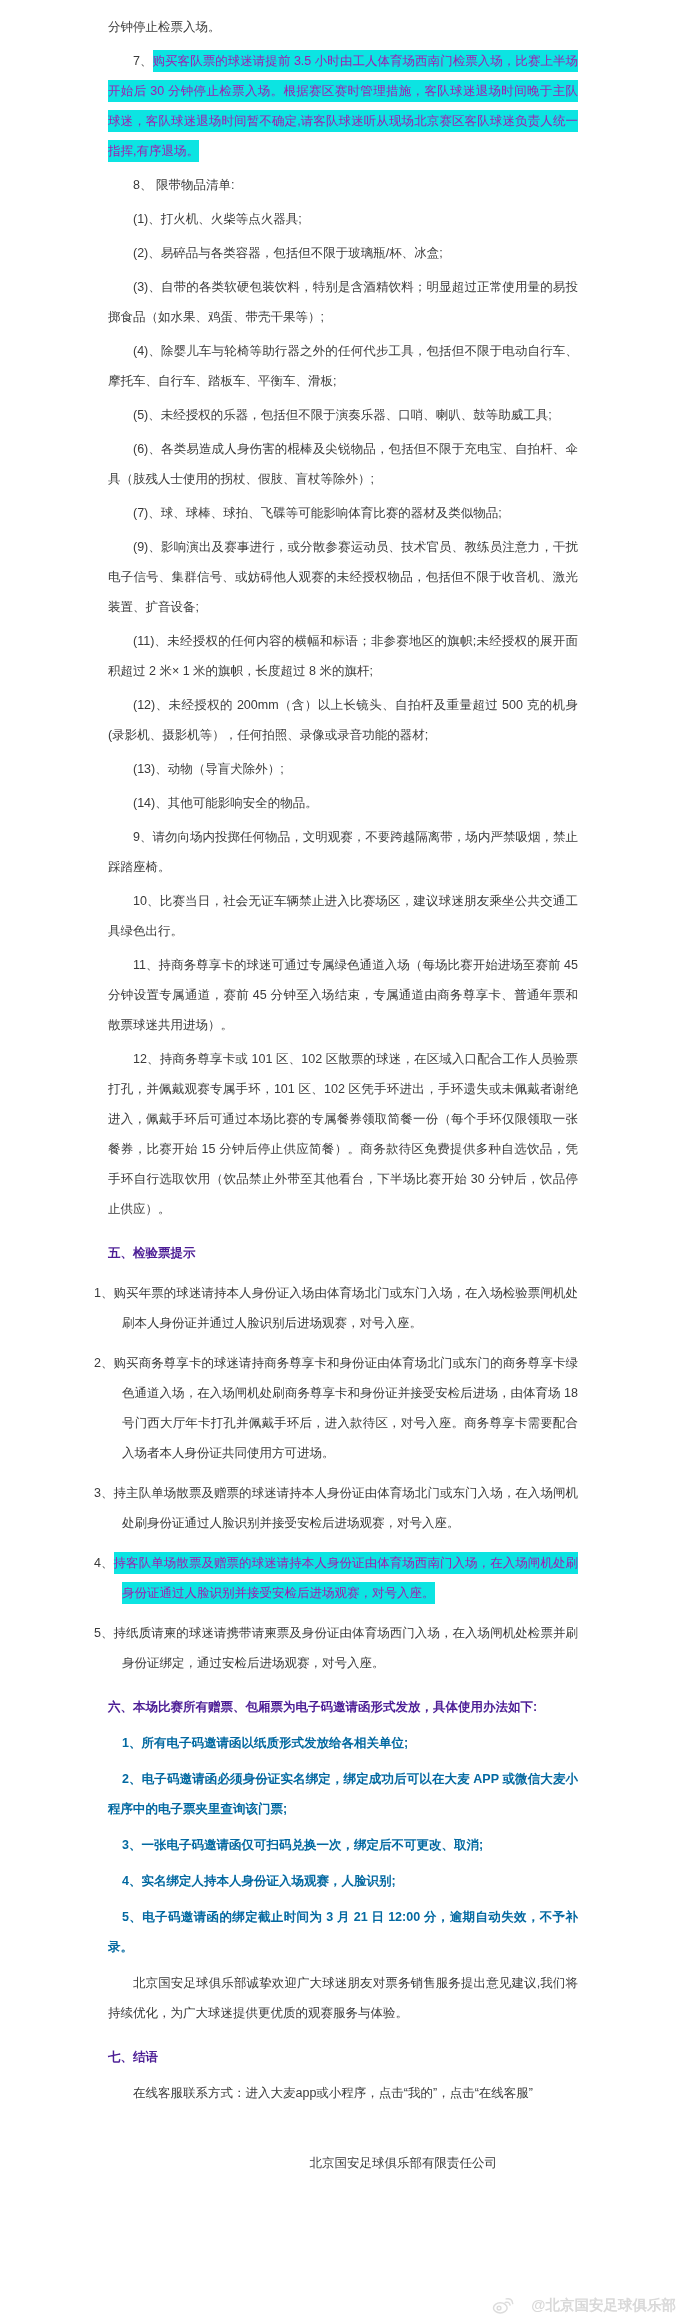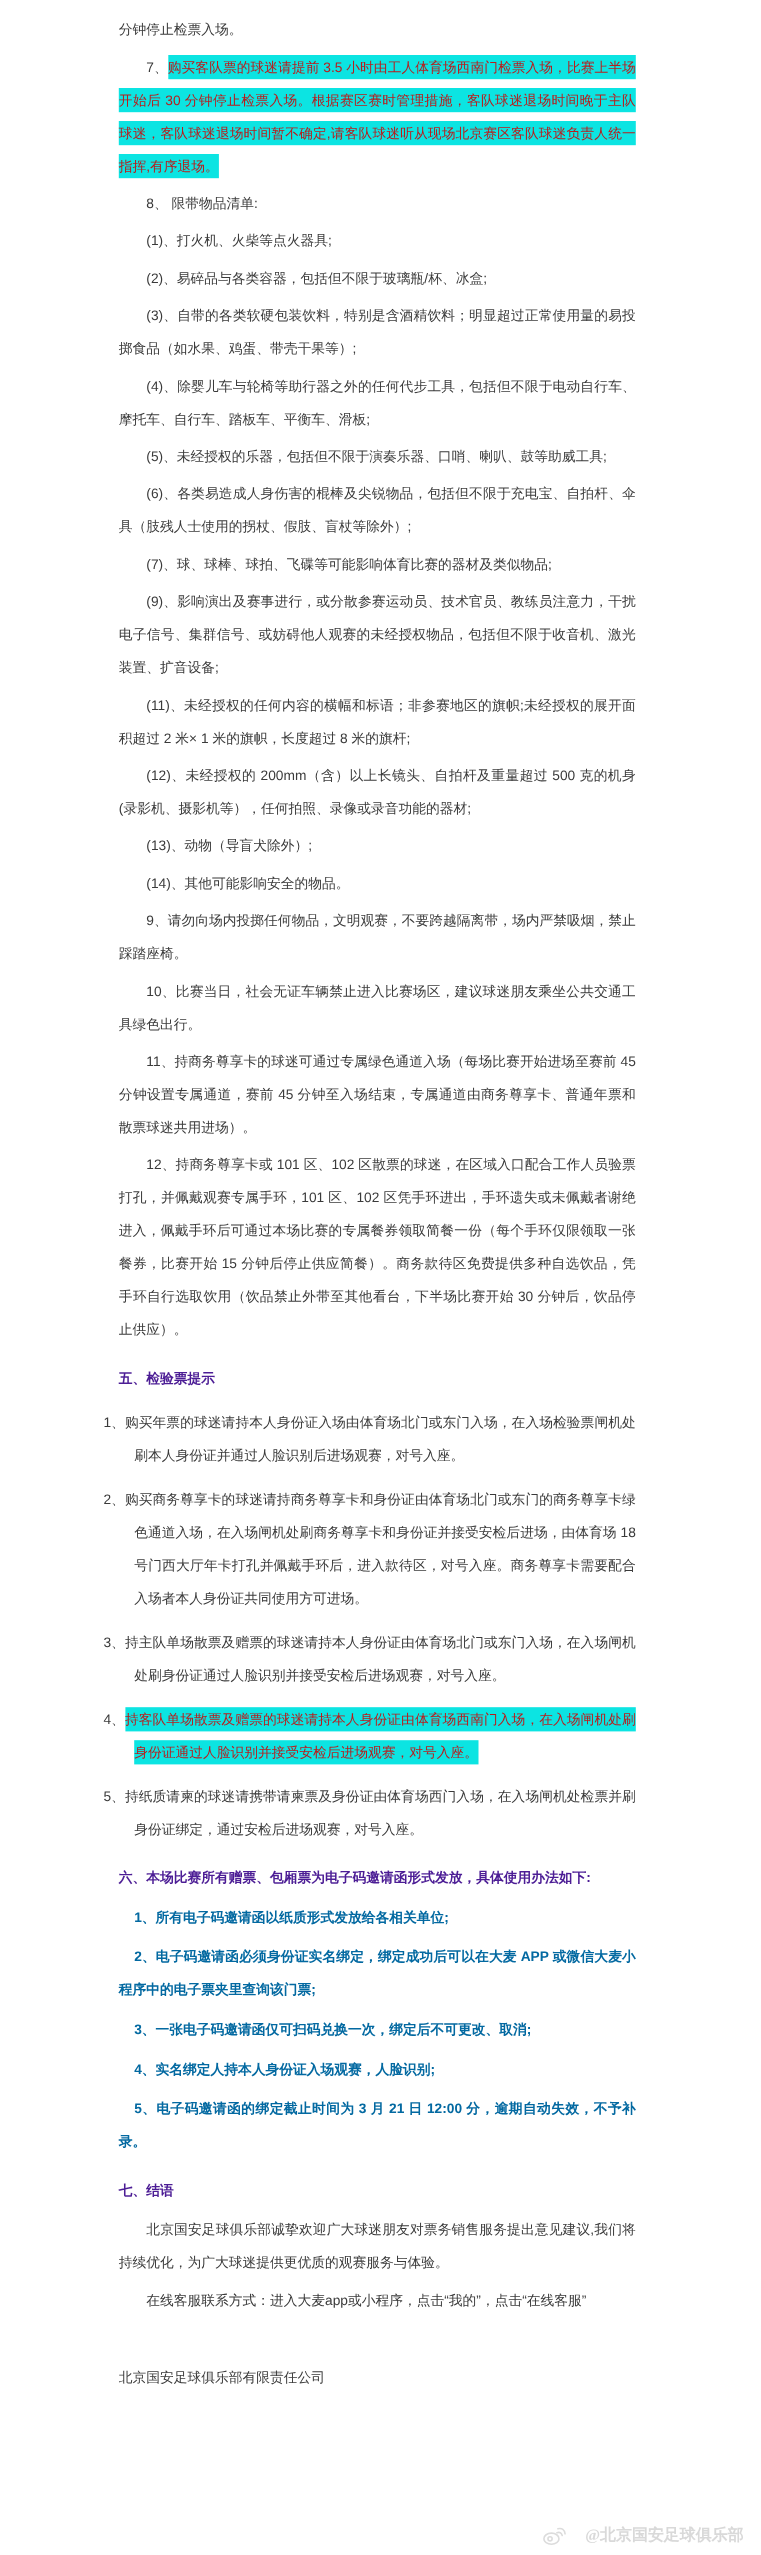--- a/index.html
+++ b/index.html
@@ -9,30 +9,30 @@
     font-family:"Liberation Sans","DejaVu Sans",sans-serif;
     font-size:12.5px; line-height:30px; color:#3a3a3a;
   }
   .doc{padding:8px 114px 60px 108px;}
   .para{margin:4px 0; text-align:justify; word-break:break-all;}
   .plain{text-indent:0;}
   .indent{text-indent:25px;}
   .heading{font-weight:bold; color:#4c1d95; margin:14px 0 6px; text-indent:0;}
   .hang{padding-left:14px; text-indent:-28px; margin:10px 0;}
   .bold-item{font-weight:bold; color:#0369a1; text-indent:14px; margin:6px 0;}
-  .company{padding-right:81px; margin-top:40px; text-indent:0;}
+  .company{text-align:right; padding-right:81px; margin-top:40px; text-indent:0;}
   .hl{
-    background:#0ce4e2; color:#b91c1c;
+    background:#0ce4e2; color:#a21caf;
     padding:4px 0;
     -webkit-box-decoration-break:clone; box-decoration-break:clone;
   }
   .watermark{
     position:absolute; right:16px; bottom:8px;
     display:flex; align-items:center; gap:17px;
-    color:#d9d9d9; font-size:14.5px; line-height:20px; font-weight:bold;font-family:Liberation Serif, serif;
+    color:#d9d9d9; font-size:14.5px; line-height:20px; font-weight:bold;
   }
   .watermark svg{display:block;}
 </style>
 </head>
 <body>
 
 <div class="doc">
     <p class="para plain"><span>分钟停止检票入场。</span></p>
     <p class="para indent"><span>7、</span><span class="hl">购买客队票的球迷请提前 3.5 小时由工人体育场西南门检票入场，比赛上半场开始后 30 分钟停止检票入场。根据赛区赛时管理措施，客队球迷退场时间晚于主队球迷，客队球迷退场时间暂不确定,请客队球迷听从现场北京赛区客队球迷负责人统一指挥,有序退场。</span></p>
     <p class="para indent"><span>8、 限带物品清单:</span></p>
@@ -57,22 +57,22 @@
     <p class="para hang"><span>2、购买商务尊享卡的球迷请持商务尊享卡和身份证由体育场北门或东门的商务尊享卡绿色通道入场，在入场闸机处刷商务尊享卡和身份证并接受安检后进场，由体育场 18 号门西大厅年卡打孔并佩戴手环后，进入款待区，对号入座。商务尊享卡需要配合入场者本人身份证共同使用方可进场。</span></p>
     <p class="para hang"><span>3、持主队单场散票及赠票的球迷请持本人身份证由体育场北门或东门入场，在入场闸机处刷身份证通过人脸识别并接受安检后进场观赛，对号入座。</span></p>
     <p class="para hang"><span>4、</span><span class="hl">持客队单场散票及赠票的球迷请持本人身份证由体育场西南门入场，在入场闸机处刷身份证通过人脸识别并接受安检后进场观赛，对号入座。</span></p>
     <p class="para hang"><span>5、持纸质请柬的球迷请携带请柬票及身份证由体育场西门入场，在入场闸机处检票并刷身份证绑定，通过安检后进场观赛，对号入座。</span></p>
     <p class="para heading"><span>六、本场比赛所有赠票、包厢票为电子码邀请函形式发放，具体使用办法如下:</span></p>
     <p class="para bold-item"><span>1、所有电子码邀请函以纸质形式发放给各相关单位;</span></p>
     <p class="para bold-item"><span>2、电子码邀请函必须身份证实名绑定，绑定成功后可以在大麦 APP 或微信大麦小程序中的电子票夹里查询该门票;</span></p>
     <p class="para bold-item"><span>3、一张电子码邀请函仅可扫码兑换一次，绑定后不可更改、取消;</span></p>
     <p class="para bold-item"><span>4、实名绑定人持本人身份证入场观赛，人脸识别;</span></p>
     <p class="para bold-item"><span>5、电子码邀请函的绑定截止时间为 3 月 21 日 12:00 分，逾期自动失效，不予补录。</span></p>
+    <p class="para indent"><span>北京国安足球俱乐部诚挚欢迎广大球迷朋友对票务销售服务提出意见建议,我们将持续优化，为广大球迷提供更优质的观赛服务与体验。</span></p>
     <p class="para heading"><span>七、结语</span></p>
-    <p class="para indent"><span>北京国安足球俱乐部诚挚欢迎广大球迷朋友对票务销售服务提出意见建议,我们将持续优化，为广大球迷提供更优质的观赛服务与体验。</span></p>
     <p class="para indent"><span>在线客服联系方式：进入大麦app或小程序，点击“我的”，点击“在线客服”</span></p>
     <p class="para company"><span>北京国安足球俱乐部有限责任公司</span></p>
   </div>
 
 <div class="watermark">
   <span>
     <svg width="22" height="18" viewBox="0 0 24 20" fill="none" stroke="#dcdcdc" stroke-width="1.6" stroke-linecap="round">
       <ellipse cx="9" cy="13.2" rx="7.6" ry="5.6"></ellipse>
       <circle cx="7.6" cy="13.4" r="2.1"></circle>
       <path d="M14.5 7.2 q4.2 -1.4 5.4 2.8"></path>

